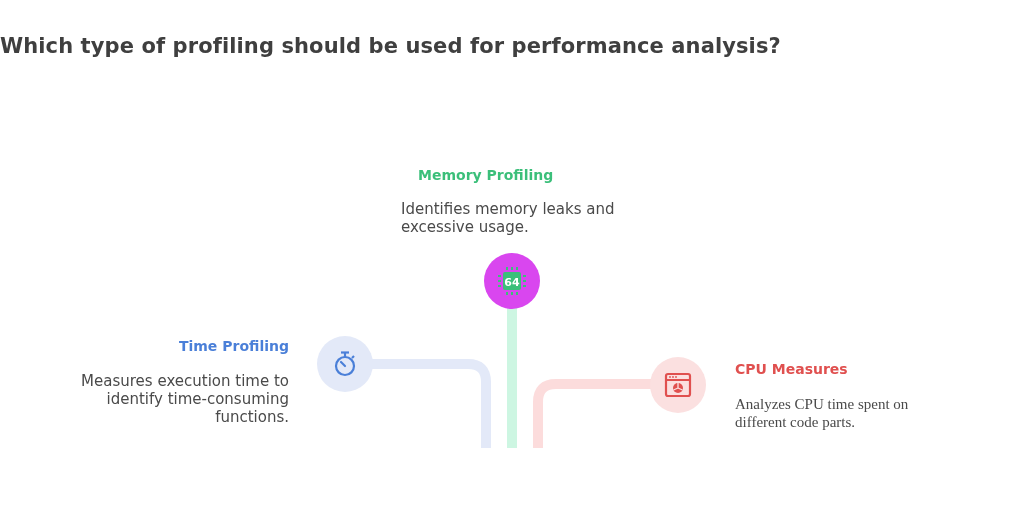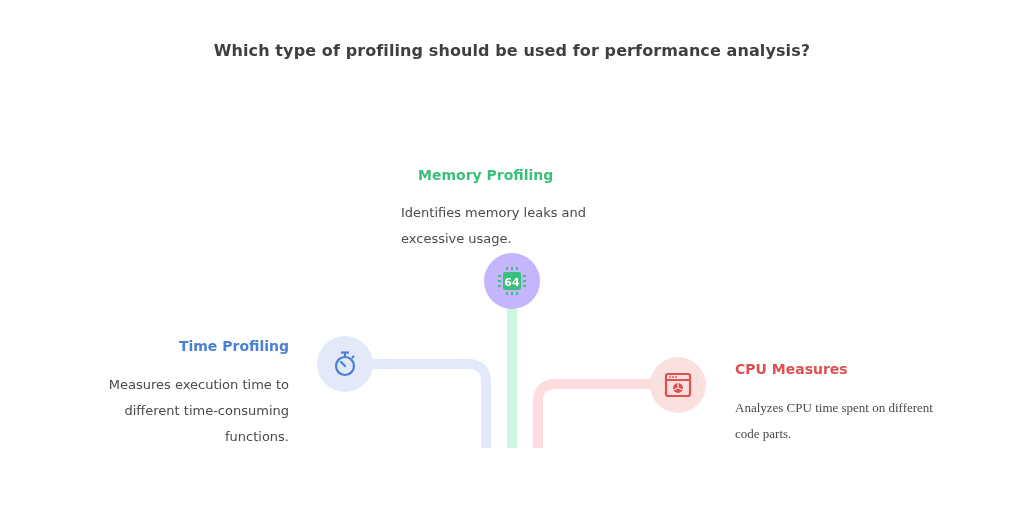--- a/index.html
+++ b/index.html
@@ -1,39 +1,39 @@
 <!DOCTYPE html>
 <html><head>
 <meta charset="utf-8">
 <style>
   html, body { margin: 0; padding: 0; background: #ffffff; }
   body { width: 1024px; height: 532px; position: relative; overflow: hidden; font-family: "DejaVu Sans", sans-serif; }
-  .title { position: absolute; left: 0; right: 0; top: 41px; text-align: center; font-size: 16px; font-weight: bold; color: #3f3f3f; letter-spacing: 0.1px; }
+  .title { position: absolute; left: 0; right: 0; top: 34px; text-align: left; font-size: 21px; font-weight: bold; color: #3f3f3f; letter-spacing: 0.1px; }
   .node-title { position: absolute; font-weight: bold; font-size: 14px; }
-  .node-desc { position: absolute; font-size: 13px; color: #4a4a4a; line-height: 26px; }
+  .node-desc { position: absolute; font-size: 15px; color: #4a4a4a; line-height: 18px; }
   svg.connectors { position: absolute; left: 0; top: 0; }
   .icon-circle { position: absolute; width: 56px; height: 56px; border-radius: 50%; display: flex; align-items: center; justify-content: center; }
 </style>
 </head>
 <body>
 
 <div class="title">Which type of profiling should be used for performance analysis?</div>
 
 <svg class="connectors" width="1024" height="532">
 
   <path d="M 372 364 L 468 364 Q 486 364 486 382 L 486 448" fill="none" stroke="#e3e9f8" stroke-width="10"></path>
 
   <path d="M 512 305 L 512 448" fill="none" stroke="#cdf6e2" stroke-width="10"></path>
 
   <path d="M 652 384 L 556 384 Q 538 384 538 402 L 538 448" fill="none" stroke="#fcdcdc" stroke-width="10"></path>
 </svg>
 
 <div class="node-title" style="left:418px; top:167px; color:#3bbf7a;">Memory Profiling</div>
 <div class="node-desc" style="left:401px; top:200px; width:215px;">Identifies memory leaks and excessive usage.</div>
-<div class="icon-circle" style="left:484px; top:253px; background:#c4b5fd;">
+<div class="icon-circle" style="left:484px; top:253px; background:#d946ef;">
   <svg width="32" height="32" viewBox="0 0 32 32">
     <rect x="7" y="7" width="18" height="18" rx="2" fill="#3bbf7a"></rect>
     <g stroke="#3bbf7a" stroke-width="2">
       <line x1="11" y1="2" x2="11" y2="5"></line>
         <line x1="16" y1="2" x2="16" y2="5"></line>
         <line x1="21" y1="2" x2="21" y2="5"></line>
       <line x1="11" y1="27" x2="11" y2="30"></line>
         <line x1="16" y1="27" x2="16" y2="30"></line>
         <line x1="21" y1="27" x2="21" y2="30"></line>
       <line x1="2" y1="11" x2="5" y2="11"></line>
@@ -41,21 +41,21 @@
         <line x1="2" y1="21" x2="5" y2="21"></line>
       <line x1="27" y1="11" x2="30" y2="11"></line>
         <line x1="27" y1="16" x2="30" y2="16"></line>
         <line x1="27" y1="21" x2="30" y2="21"></line>
     </g>
     <text x="16" y="20.5" text-anchor="middle" font-size="11" font-weight="bold" fill="#ffffff" font-family="DejaVu Sans, sans-serif">64</text>
   </svg>
 </div>
 
 <div class="node-title" style="right:735px; top:338px; color:#4a7fd8; text-align:right;">Time Profiling</div>
-<div class="node-desc" style="right:735px; top:372px; width:210px; text-align:right;">Measures execution time to different time-consuming functions.</div>
+<div class="node-desc" style="right:735px; top:372px; width:210px; text-align:right;">Measures execution time to identify time-consuming functions.</div>
 <div class="icon-circle" style="left:317px; top:336px; background:#e3e9f8;">
   <svg width="30" height="30" viewBox="0 0 30 30">
     <circle cx="15" cy="17" r="9" fill="none" stroke="#4a7fd8" stroke-width="2.2"></circle>
     <line x1="15" y1="8" x2="15" y2="4" stroke="#4a7fd8" stroke-width="2.2"></line>
     <line x1="11" y1="3.5" x2="19" y2="3.5" stroke="#4a7fd8" stroke-width="2.2"></line>
     <line x1="22" y1="9" x2="24" y2="7" stroke="#4a7fd8" stroke-width="2.2"></line>
     <line x1="15" y1="17" x2="11" y2="13" stroke="#4a7fd8" stroke-width="2.2" stroke-linecap="round"></line>
   </svg>
 </div>
 

